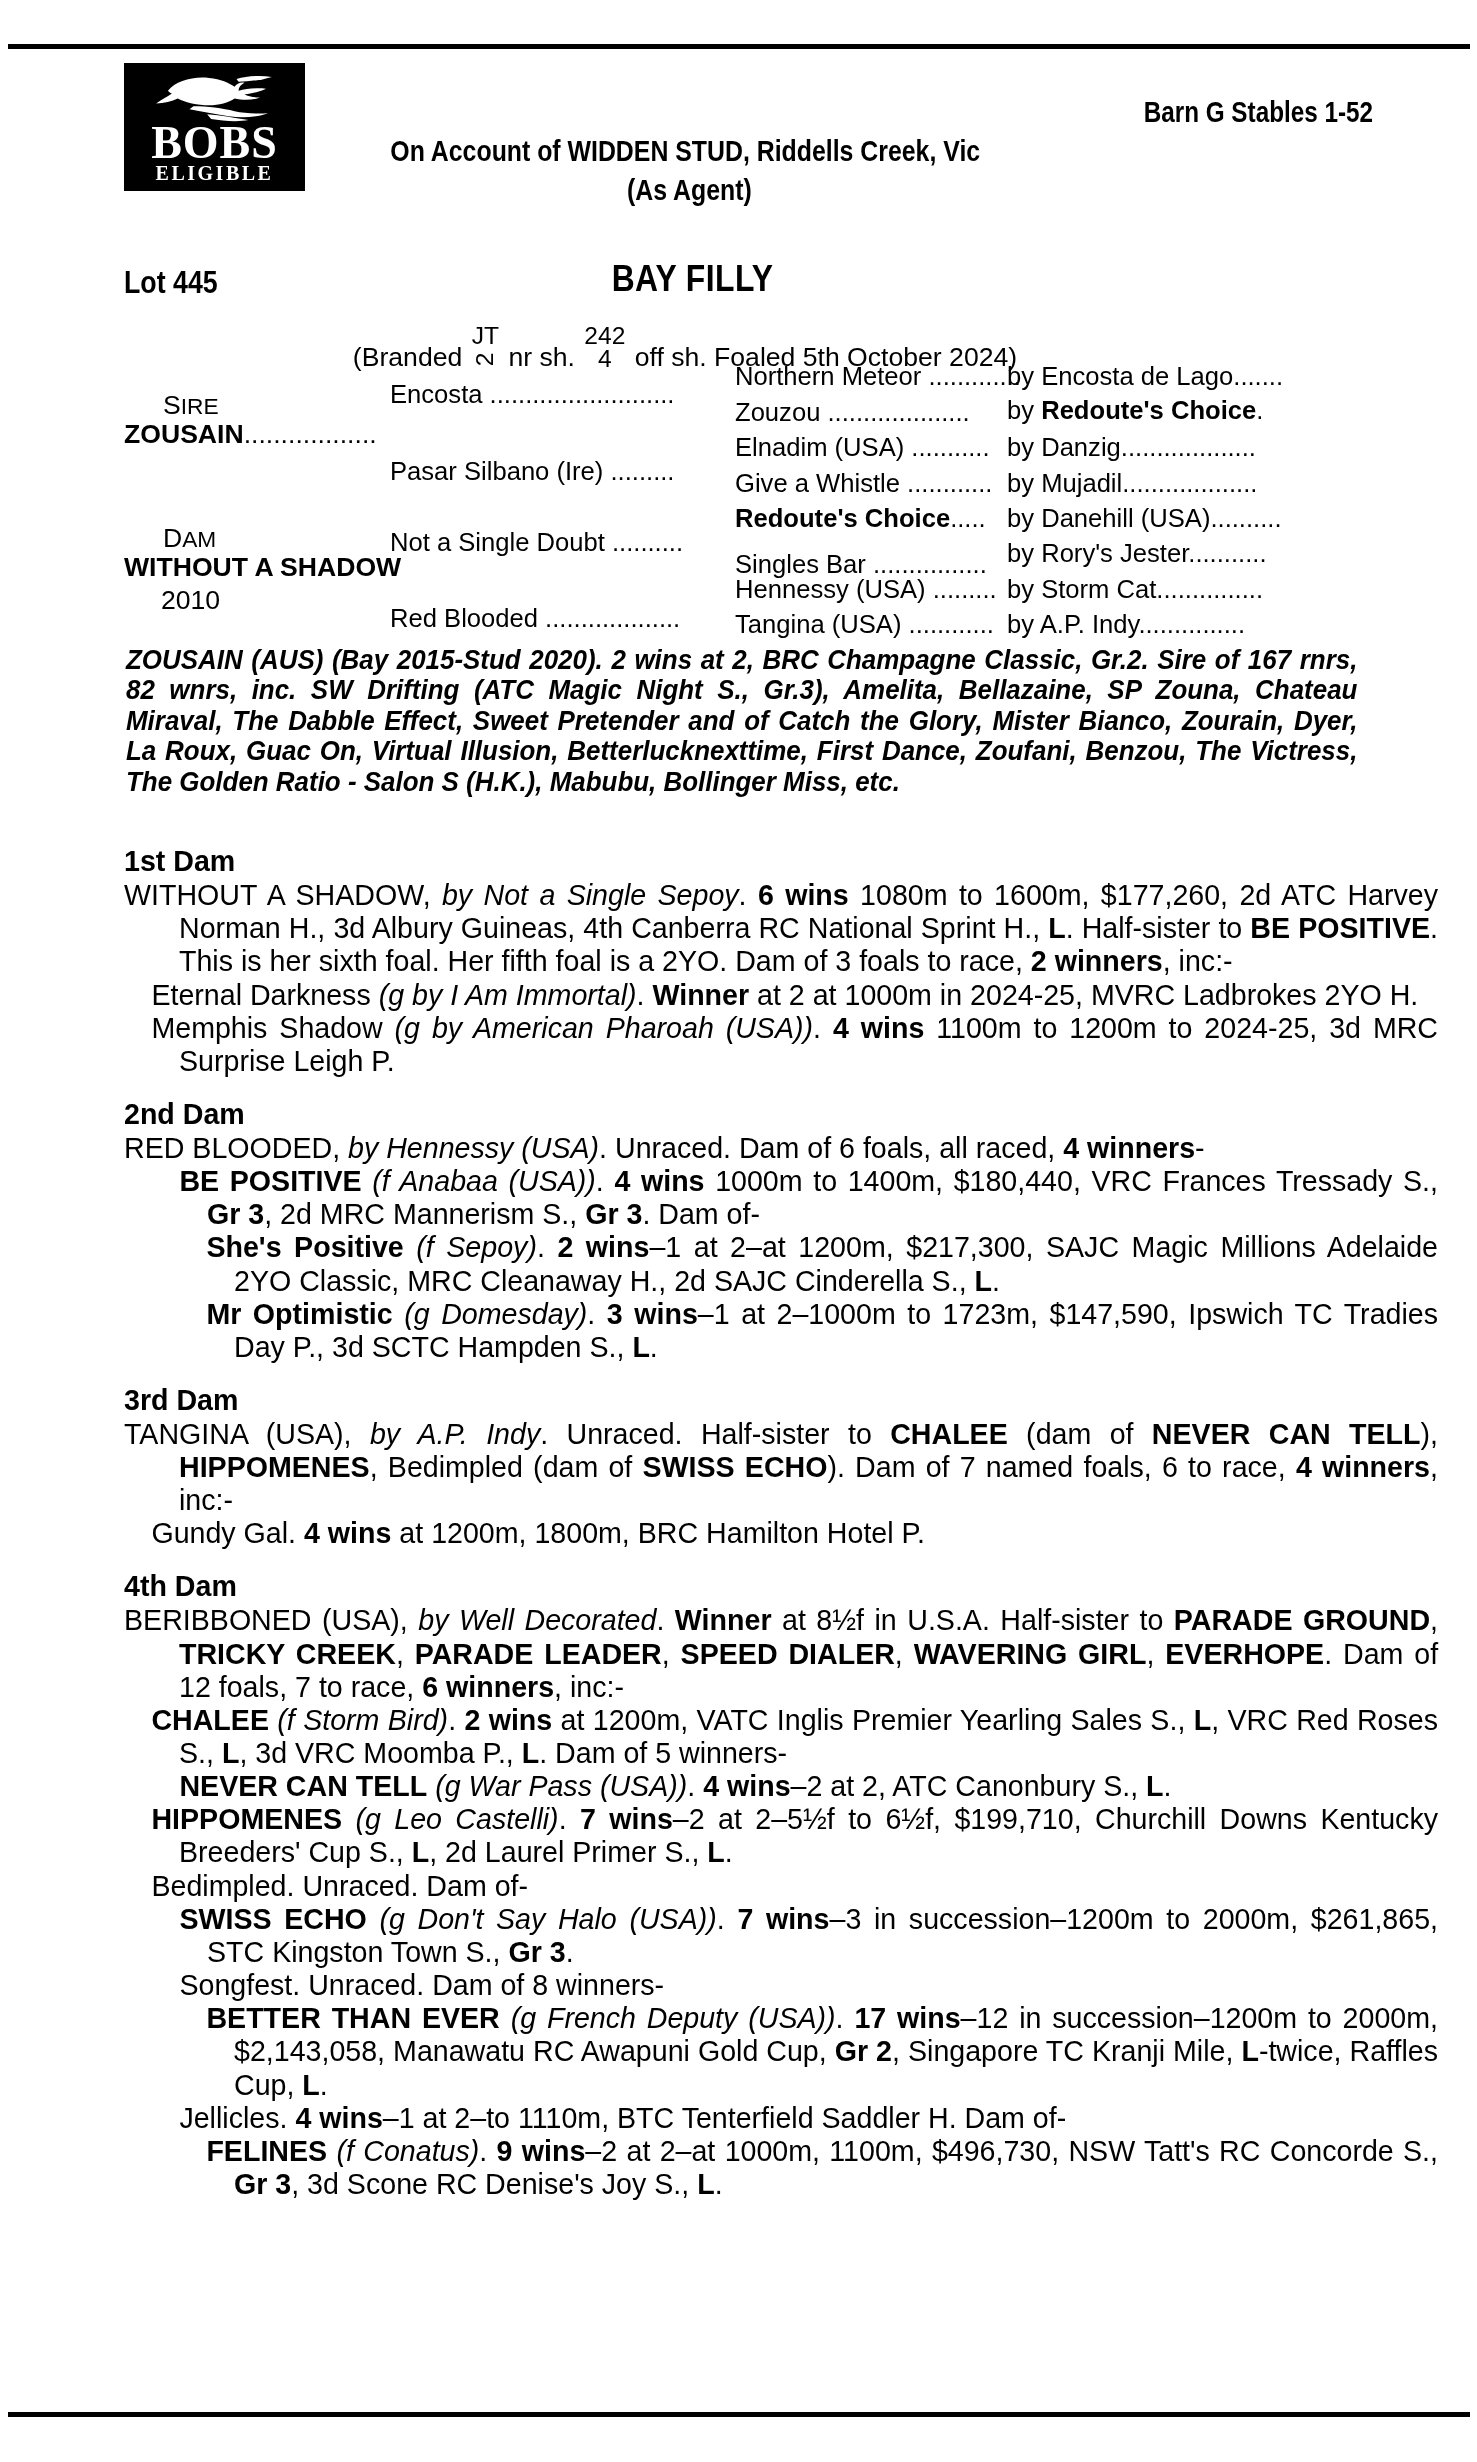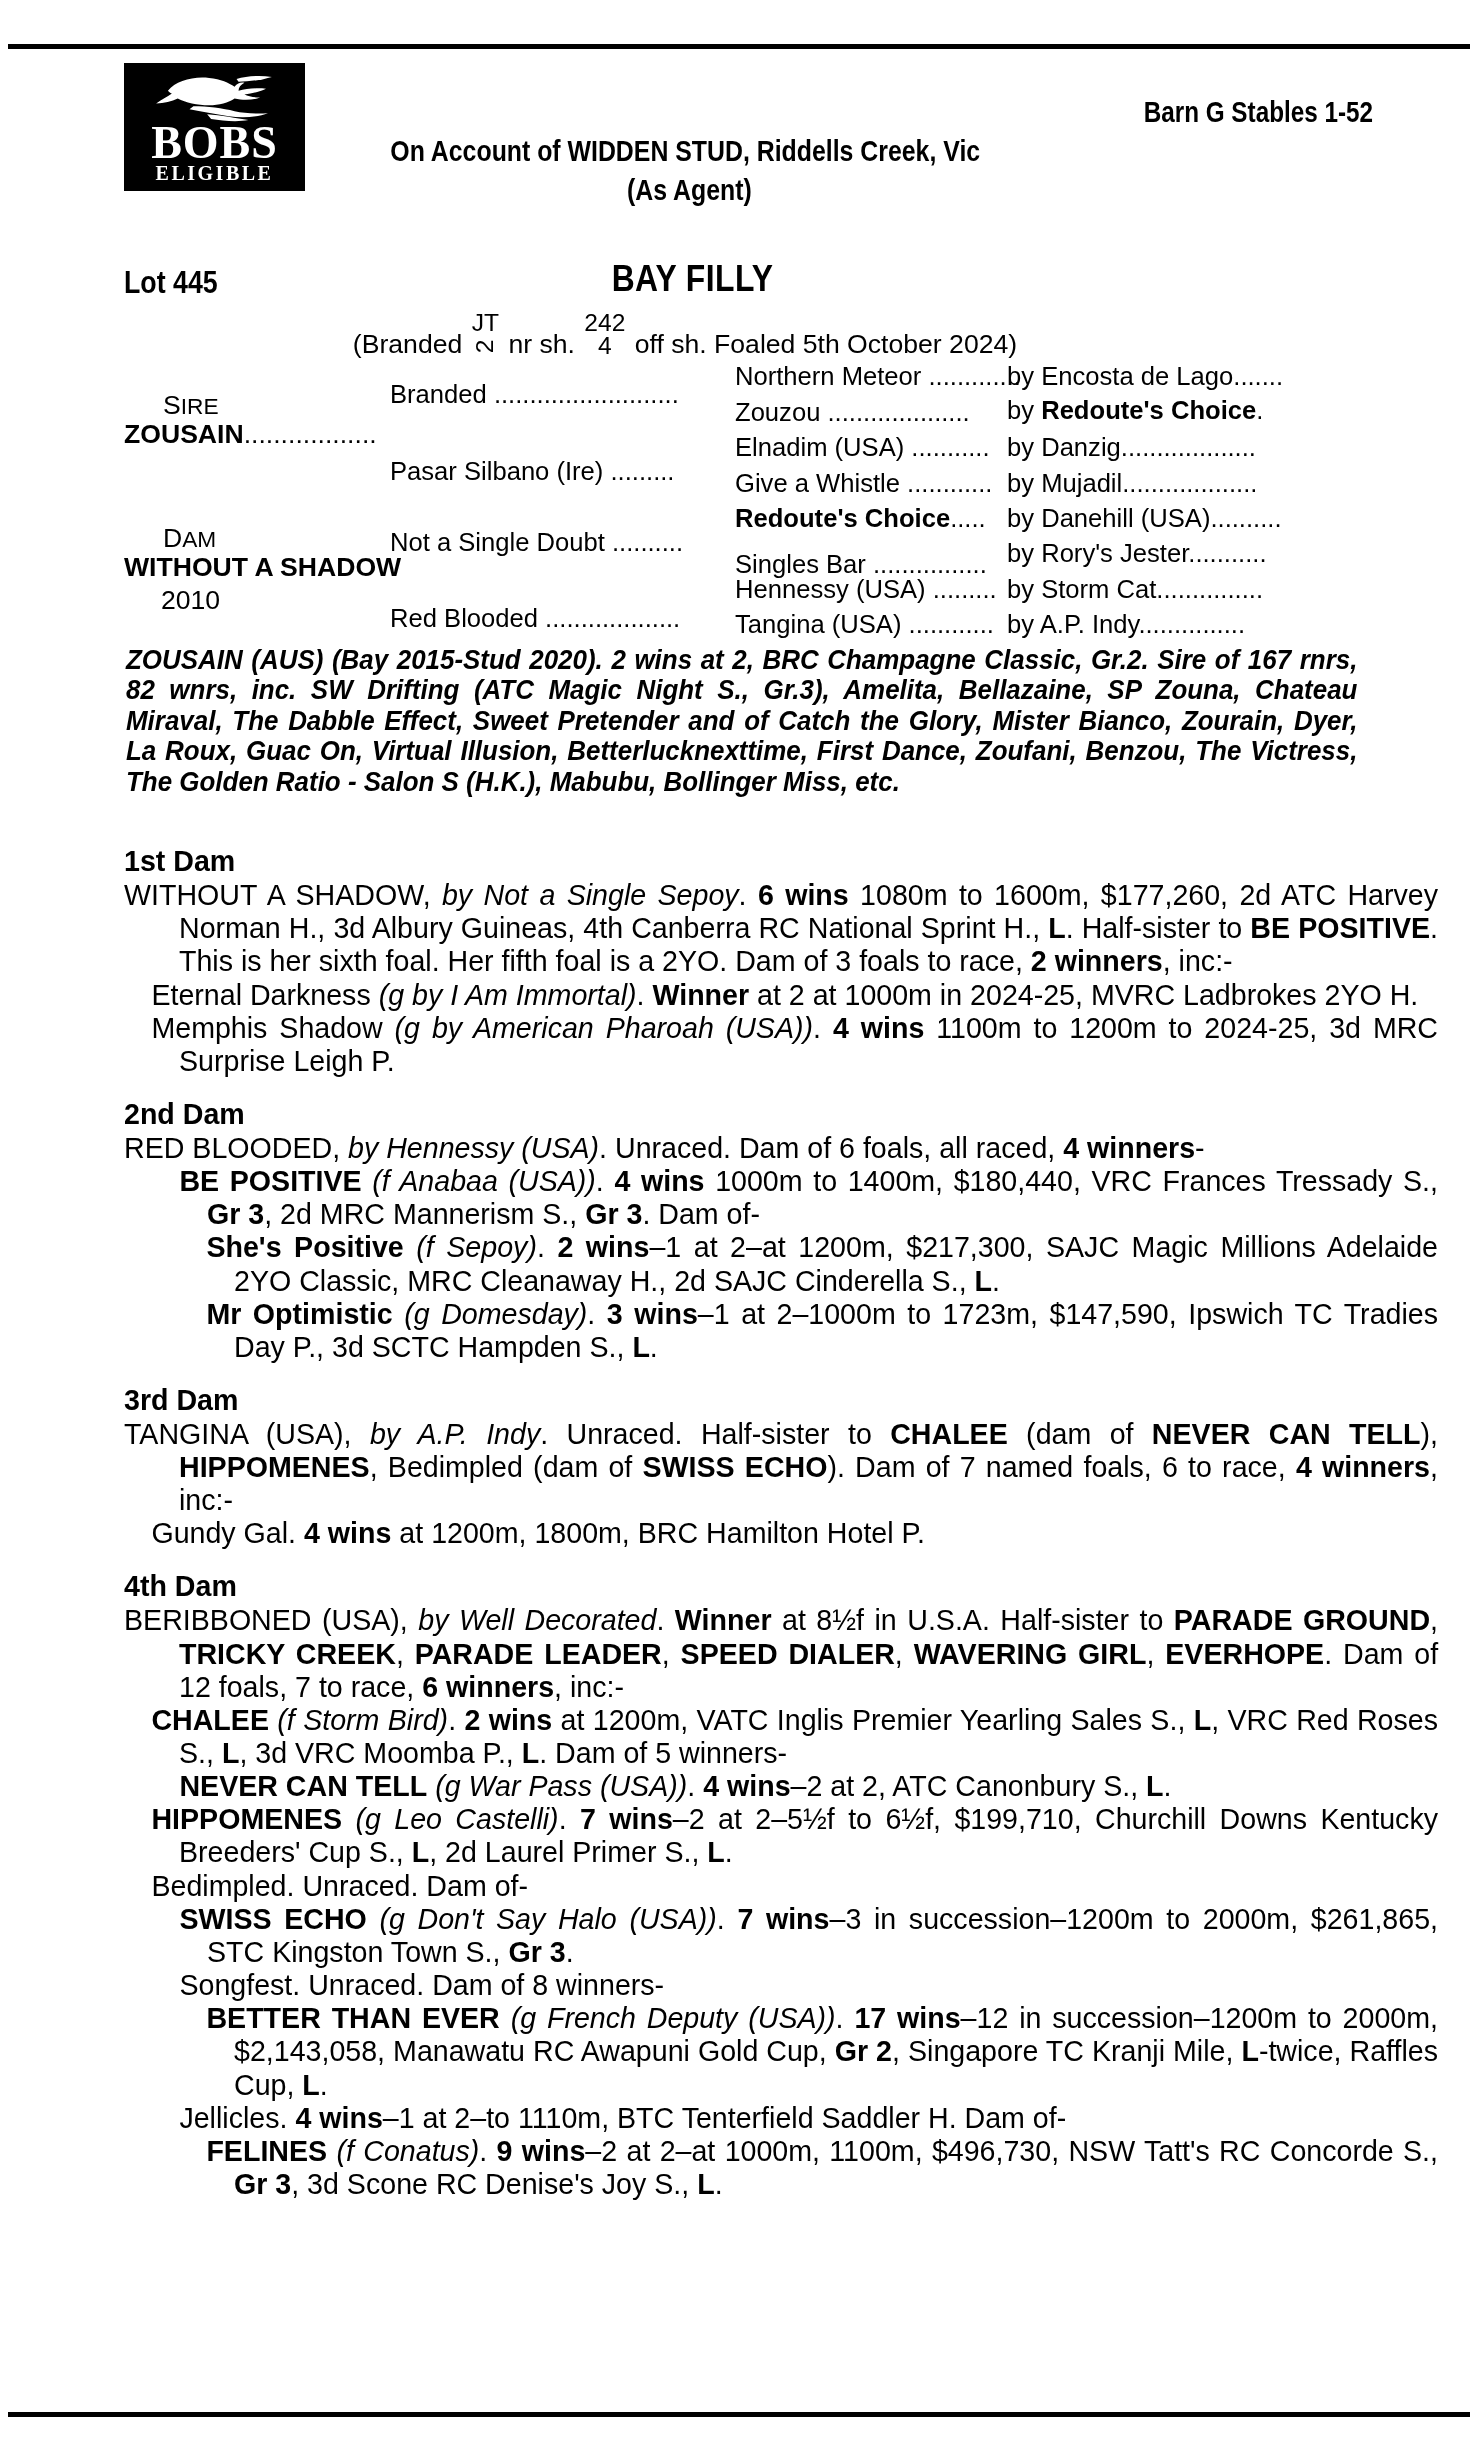--- a/index.html
+++ b/index.html
@@ -123,21 +123,21 @@
     font-size: 37px;
     font-weight: 700;
     letter-spacing: 0.5px;
     transform: scaleX(0.86);
     transform-origin: center center;
     padding-right: 108px;
     box-sizing: border-box;
   }
   .branded {
     position: absolute;
-    left: 0; top: 315px;
+    left: 0; top: 328px;
     width: 1478px;
     text-align: center;
     font-size: 26.6px;
     padding-right: 108px;
     box-sizing: border-box;
     white-space: nowrap;
   }
   .branded .stack {
     display: inline-block;
     vertical-align: -3.9px;
@@ -255,21 +255,21 @@
     <div class="lbl bold" style="left:0px; top:49px; font-size:26.6px;">
       <span>ZOUSAIN</span><span style="font-weight:400">..................</span>
     </div>
     <div class="lbl smallcaps" style="left:39px; top:153px;">
       <span class="big">D</span><span>AM</span>
     </div>
     <div class="lbl bold" style="left:0px; top:182px; font-size:26.6px;">WITHOUT A SHADOW</div>
     <div class="lbl" style="left:37px; top:215px; font-size:26.6px;">2010</div>
 
     <div id="gen2-host">
-        <div class="ped-row" style="left: 266px; top: 9.9px;"><span>Branded</span><span> ..........................</span></div>
+        <div class="ped-row" style="left: 266px; top: 9.9px;"><span>Encosta</span><span> ..........................</span></div>
         <div class="ped-row" style="left: 266px; top: 87px;"><span>Pasar Silbano (Ire)</span><span> .........</span></div>
         <div class="ped-row" style="left: 266px; top: 158px;"><span>Not a Single Doubt</span><span> ..........</span></div>
         <div class="ped-row" style="left: 266px; top: 234px;"><span>Red Blooded</span><span> ...................</span></div>
       </div>
     <div id="gen3-host">
         <div class="ped-row" style="left: 611px; top: -7.9px;"><span>Northern Meteor</span><span> .............</span></div>
         <div class="ped-row" style="left: 611px; top: 27.6px;"><span>Zouzou</span><span> ....................</span></div>
         <div class="ped-row" style="left: 611px; top: 63px;"><span>Elnadim (USA)</span><span> ...........</span></div>
         <div class="ped-row" style="left: 611px; top: 99px;"><span>Give a Whistle</span><span> ............</span></div>
         <div class="ped-row" style="left: 611px; top: 134px;"><span style="font-weight: 700;">Redoute's Choice</span><span>.....</span></div>

